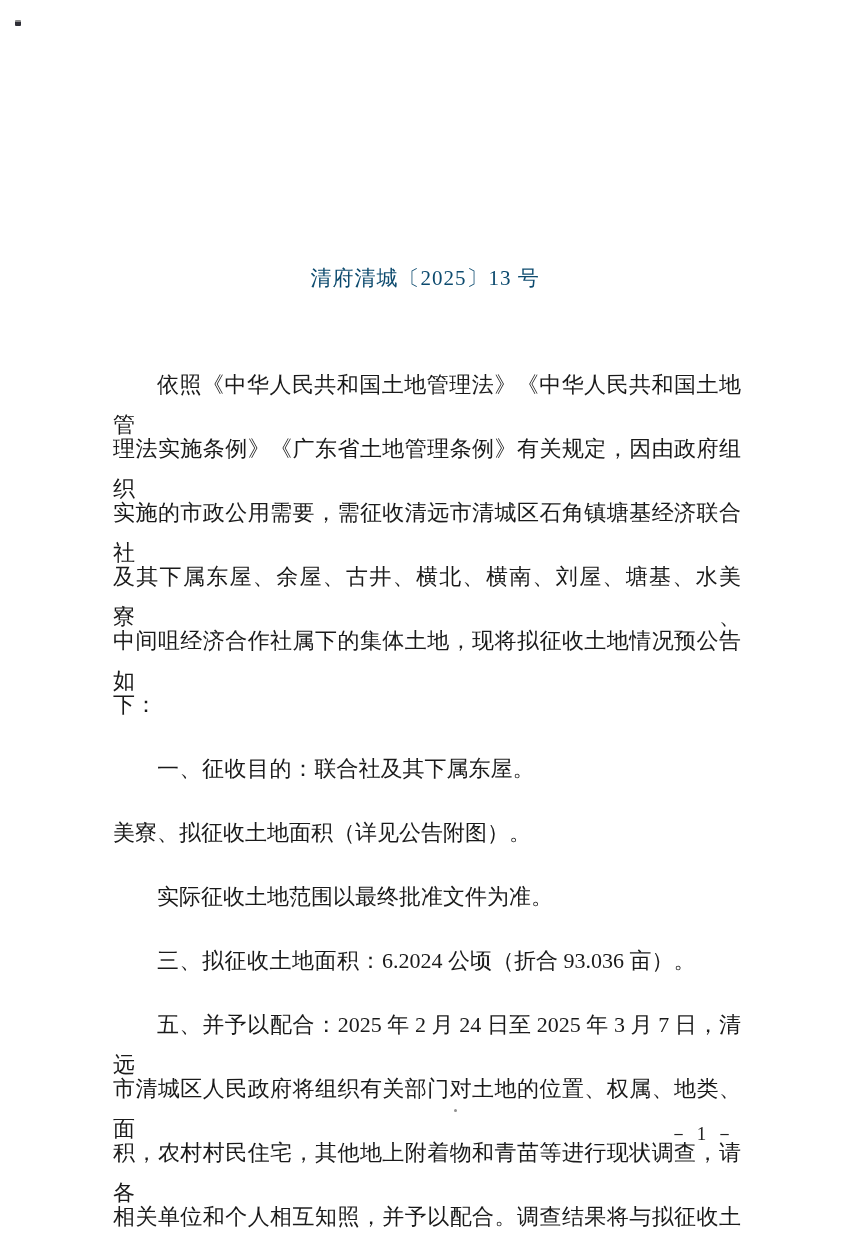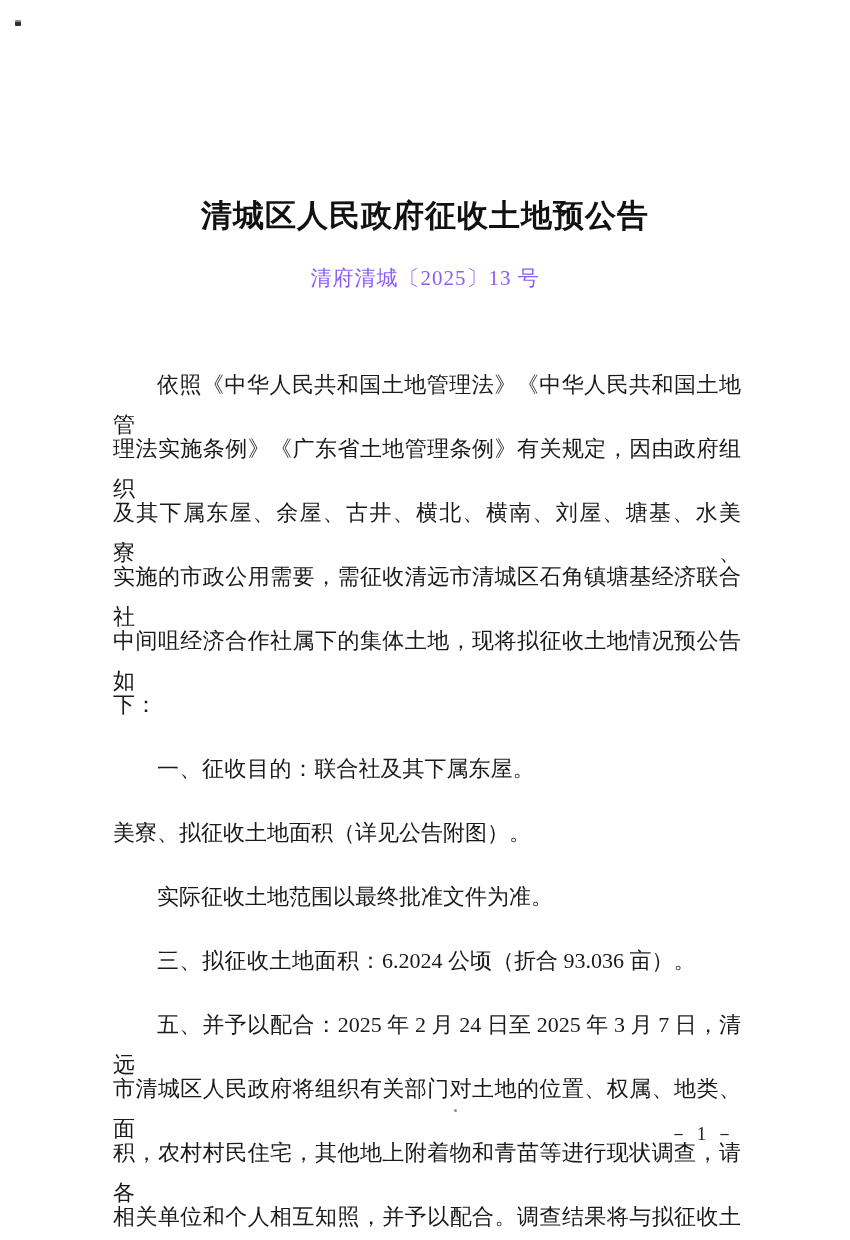--- a/index.html
+++ b/index.html
@@ -29,21 +29,21 @@
     font-family: "Liberation Sans", "DejaVu Sans", sans-serif;
   }
   .doc-number {
     position: absolute;
     top: 264px;
     left: 0;
     width: 850px;
     text-align: center;
     font-size: 21px;
     letter-spacing: 1px;
-    color: #8b5cf6;
+    color: #0c4a6e;
   }
   .doc-body {
     position: absolute;
     top: 341px;
     left: 113px;
     width: 628px;
     font-size: 22px;
     line-height: 40px;
     color: #1a1a1a;
   }
@@ -98,29 +98,28 @@
     border-radius: 50%;
   }
 </style>
 </head>
 <body>
 
 <div class="page">
 
   <div class="artifact-smudge"></div>
 
-  <h1 class="doc-title">清城区人民政府征收土地预公告</h1>
 
   <div class="doc-number">清府清城〔2025〕13 号</div>
 
   <div class="doc-body">
     <div class="line fill indent"><span>依照《中华人民共和国土地管理法》《中华人民共和国土地管</span></div>
     <div class="line fill"><span>理法实施条例》《广东省土地管理条例》有关规定，因由政府组织</span></div>
+    <div class="line fill"><span>实施的市政公用需要，需征收清远市清城区石角镇塘基经济联合社</span></div>
     <div class="line fill"><span>及其下属东屋、余屋、古井、横北、横南、刘屋、塘基、水美寮、</span></div>
-    <div class="line fill"><span>实施的市政公用需要，需征收清远市清城区石角镇塘基经济联合社</span></div>
     <div class="line fill"><span>中间咀经济合作社属下的集体土地，现将拟征收土地情况预公告如</span></div>
     <div class="line"><span>下：</span></div>
     <div class="line indent"><span class="lead">一、征收目的：</span><span>联合社及其下属东屋。</span></div>
     <div class="line"><span>美寮、拟征收土地面积（详见公告附图）。</span></div>
     <div class="line indent"><span>实际征收土地范围以最终批准文件为准。</span></div>
     <div class="line indent"><span class="lead">三、拟征收土地面积：</span><span>6.2024 公顷（折合 93.036 亩）。</span></div>
     <div class="line fill indent"><span class="lead">五、并予以配合：</span><span>2025 年 2 月 24 日至 2025 年 3 月 7 日，清远</span></div>
     <div class="line fill"><span>市清城区人民政府将组织有关部门对土地的位置、权属、地类、面</span></div>
     <div class="line fill"><span>积，农村村民住宅，其他地上附着物和青苗等进行现状调查，请各</span></div>
     <div class="line fill"><span>相关单位和个人相互知照，并予以配合。调查结果将与拟征收土地</span></div>

